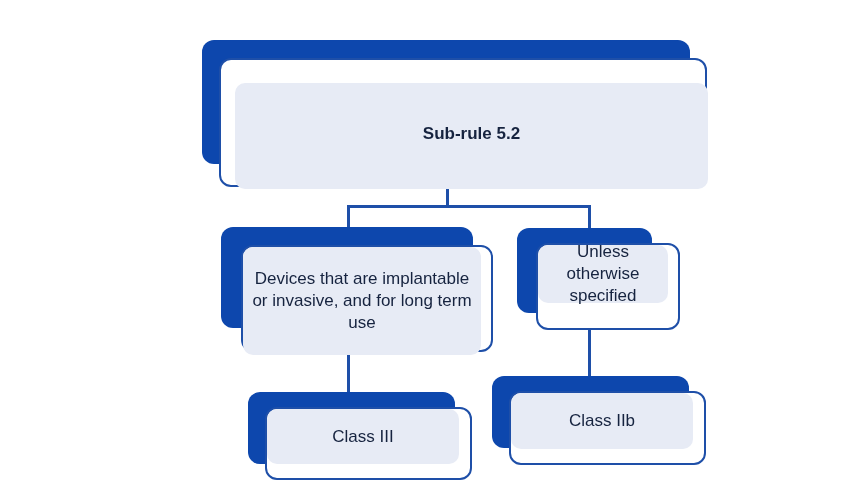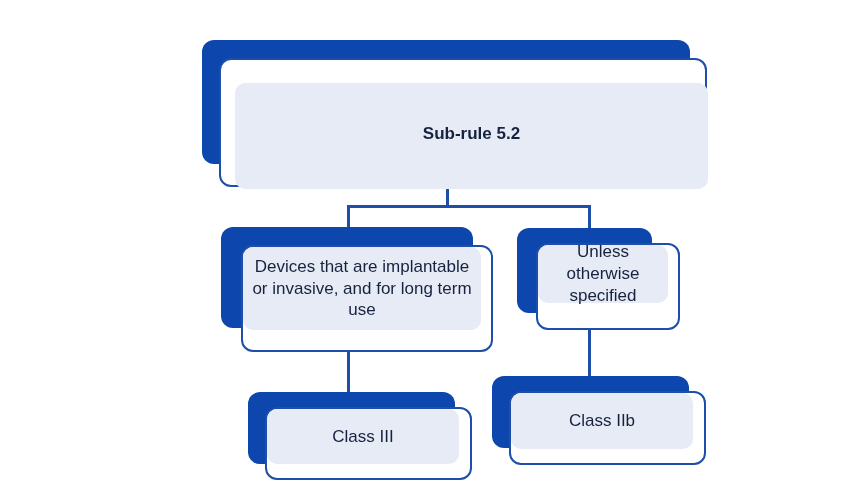--- a/index.html
+++ b/index.html
@@ -98,21 +98,21 @@
     <div class="layer layer-face" style="left:235px; top:58px; width:473px; height:106px;margin-top:25px;">
       <span class="label">
         <span class="t-title">Sub-rule 5.2</span>
       </span>
     </div>
   </div>
 
   <div class="node" style="left:0; top:0; width:868px; height:502px;">
     <div class="layer layer-shadow" style="left:221px; top:227px; width:252px; height:101px;"></div>
     <div class="layer layer-outline" style="left:241px; top:245px; width:252px; height:107px;"></div>
-    <div class="layer layer-face fs-17" style="left:243px; top:247px; width:238px; height:83px;">
+    <div class="layer layer-face fs-17" style="left:243px; top:247px; width:238px; height:108px;">
       <span class="label t-body">Devices that are implantable or invasive, and for long term use</span>
     </div>
   </div>
 
   <div class="node" style="left:0; top:0; width:868px; height:502px;">
     <div class="layer layer-shadow" style="left:517px; top:228px; width:135px; height:85px;"></div>
     <div class="layer layer-outline" style="left:536px; top:243px; width:144px; height:87px;"></div>
     <div class="layer layer-face fs-17" style="left:538px; top:245px; width:130px; height:58px;">
       <span class="label t-body">Unless otherwise specified</span>
     </div>

